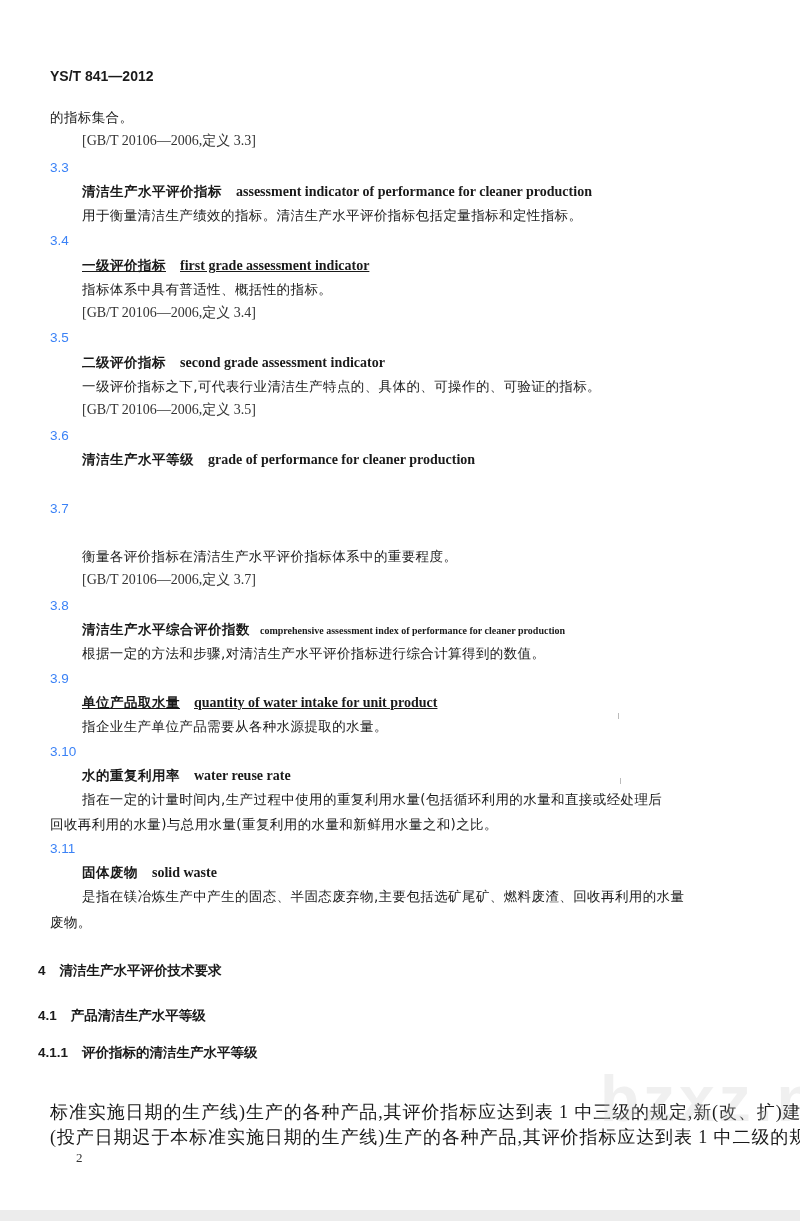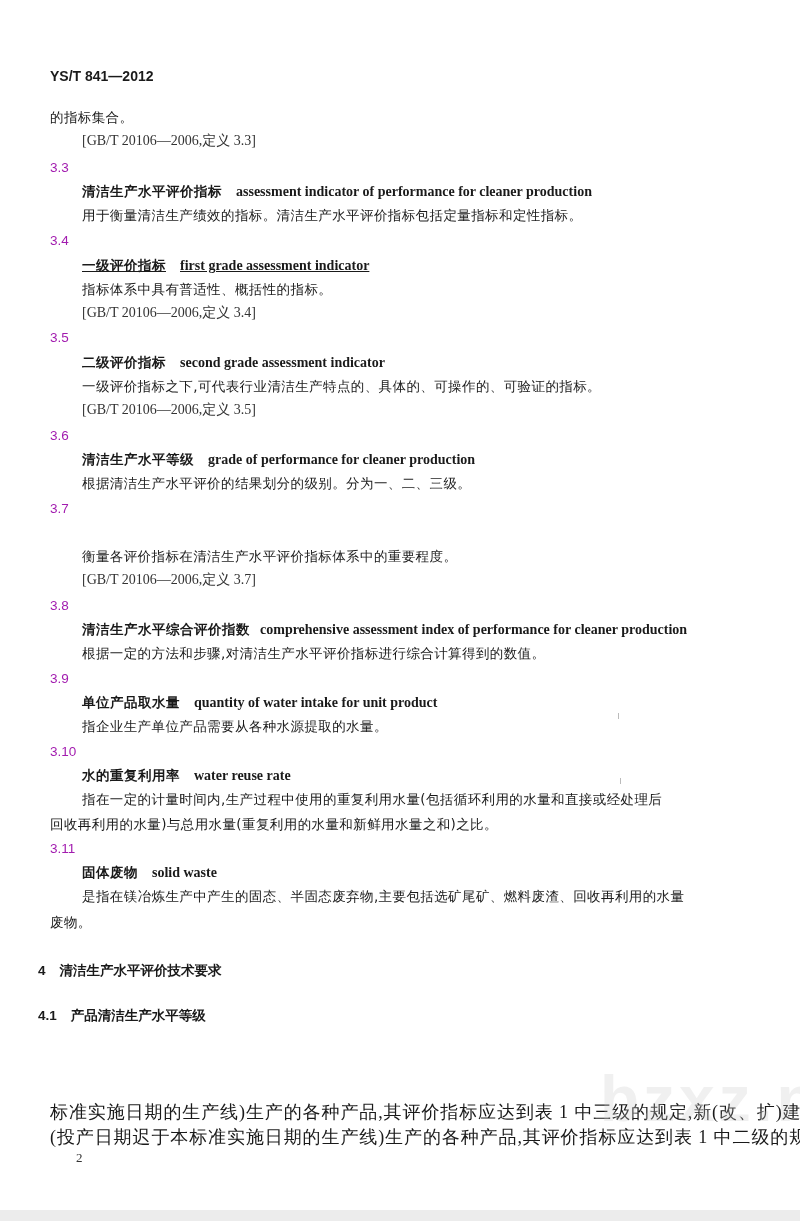--- a/index.html
+++ b/index.html
@@ -39,21 +39,21 @@
       left: 50px;
       top: 66px;
       font-family: "Liberation Sans", "DejaVu Sans", sans-serif;
       font-weight: bold;
       font-size: 14px;
     }
     .num {
       left: 50px;
       font-family: "Liberation Sans", "DejaVu Sans", sans-serif;
       font-size: 13.5px;
-      color: #a21caf;
+      color: #3b82f6;
     }
     .term {
       left: 82px;
       font-weight: bold;
       font-size: 13.5px;
     }
     .term .cn {
       font-family: "DejaVu Sans", sans-serif;
       font-weight: bold;
       letter-spacing: 0.5px;
@@ -157,34 +157,33 @@
   <div class="line term" style="top:352px;">
     <span class="cn">二级评价指标</span><span class="en">second grade assessment indicator</span>
   </div>
   <div class="line def" style="top:376px;">一级评价指标之下,可代表行业清洁生产特点的、具体的、可操作的、可验证的指标。</div>
   <div class="line ref" style="top:400px;">[GB/T 20106—2006,定义 3.5]</div>
 
   <div class="line num" style="top:426px;">3.6</div>
   <div class="line term" style="top:449px;">
     <span class="cn">清洁生产水平等级</span><span class="en">grade of performance for cleaner production</span>
   </div>
-  <div class="line def" style="top:473px;">根据清洁生产水平评价的结果划分的级别。分为一、二、三级。</div>
 
   <div class="line num" style="top:499px;">3.7</div>
   <div class="line def" style="top:546px;">衡量各评价指标在清洁生产水平评价指标体系中的重要程度。</div>
   <div class="line ref" style="top:570px;">[GB/T 20106—2006,定义 3.7]</div>
 
   <div class="line num" style="top:596px;">3.8</div>
   <div class="line term" style="top:619px;">
-    <span class="cn">清洁生产水平综合评价指数</span><span class="en" style="margin-left:10px; font-size:14px;">comprehensive assessment index of performance for cleaner production</span>
+    <span class="cn">清洁生产水平综合评价指数</span><span class="en" style="margin-left:10px; font-size:10px;">comprehensive assessment index of performance for cleaner production</span>
   </div>
   <div class="line def" style="top:643px;">根据一定的方法和步骤,对清洁生产水平评价指标进行综合计算得到的数值。</div>
 
   <div class="line num" style="top:669px;">3.9</div>
-  <div class="line term" style="top:692px;">
+  <div class="line term" style="top:692px;text-decoration:underline;">
     <span class="cn">单位产品取水量</span><span class="en">quantity of water intake for unit product</span>
   </div>
   <div class="line def" style="top:716px;">指企业生产单位产品需要从各种水源提取的水量。</div>
 
   <div class="line num" style="top:742px;">3.10</div>
   <div class="line term" style="top:765px;">
     <span class="cn">水的重复利用率</span><span class="en">water reuse rate</span>
   </div>
   <div class="line def" style="top:789px;">指在一定的计量时间内,生产过程中使用的重复利用水量(包括循环利用的水量和直接或经处理后</div>
   <div class="line def-wrap" style="top:814px;">回收再利用的水量)与总用水量(重复利用的水量和新鲜用水量之和)之比。</div>
@@ -195,20 +194,23 @@
   </div>
   <div class="line def" style="top:886px;">是指在镁冶炼生产中产生的固态、半固态废弃物,主要包括选矿尾矿、燃料废渣、回收再利用的水量</div>
   <div class="line def-wrap" style="top:912px;">废物。</div>
 
   <div class="line sec" style="top:960px;">
     <span class="secnum">4</span><span>清洁生产水平评价技术要求</span>
   </div>
   <div class="line sec" style="top:1005px;">
     <span class="secnum">4.1</span><span>产品清洁生产水平等级</span>
   </div>
+  <div class="line sec" style="top:1042px;">
+    <span class="secnum">4.1.1</span><span>评价指标的清洁生产水平等级</span>
+  </div>
 
   <div class="line para-wrap" style="top:1102px;">标准实施日期的生产线)生产的各种产品,其评价指标应达到表 1 中三级的规定,新(改、扩)建生产线</div>
   <div class="line para-wrap" style="top:1127px;">(投产日期迟于本标准实施日期的生产线)生产的各种产品,其评价指标应达到表 1 中二级的规定。</div>
 
   <div class="watermark">bzxz.net</div>
 
   <div class="line page-number">2</div>
 
   <div class="speck" style="left:618px; top:713px; height:6px;"></div>
   <div class="speck" style="left:620px; top:778px; height:6px;"></div>

